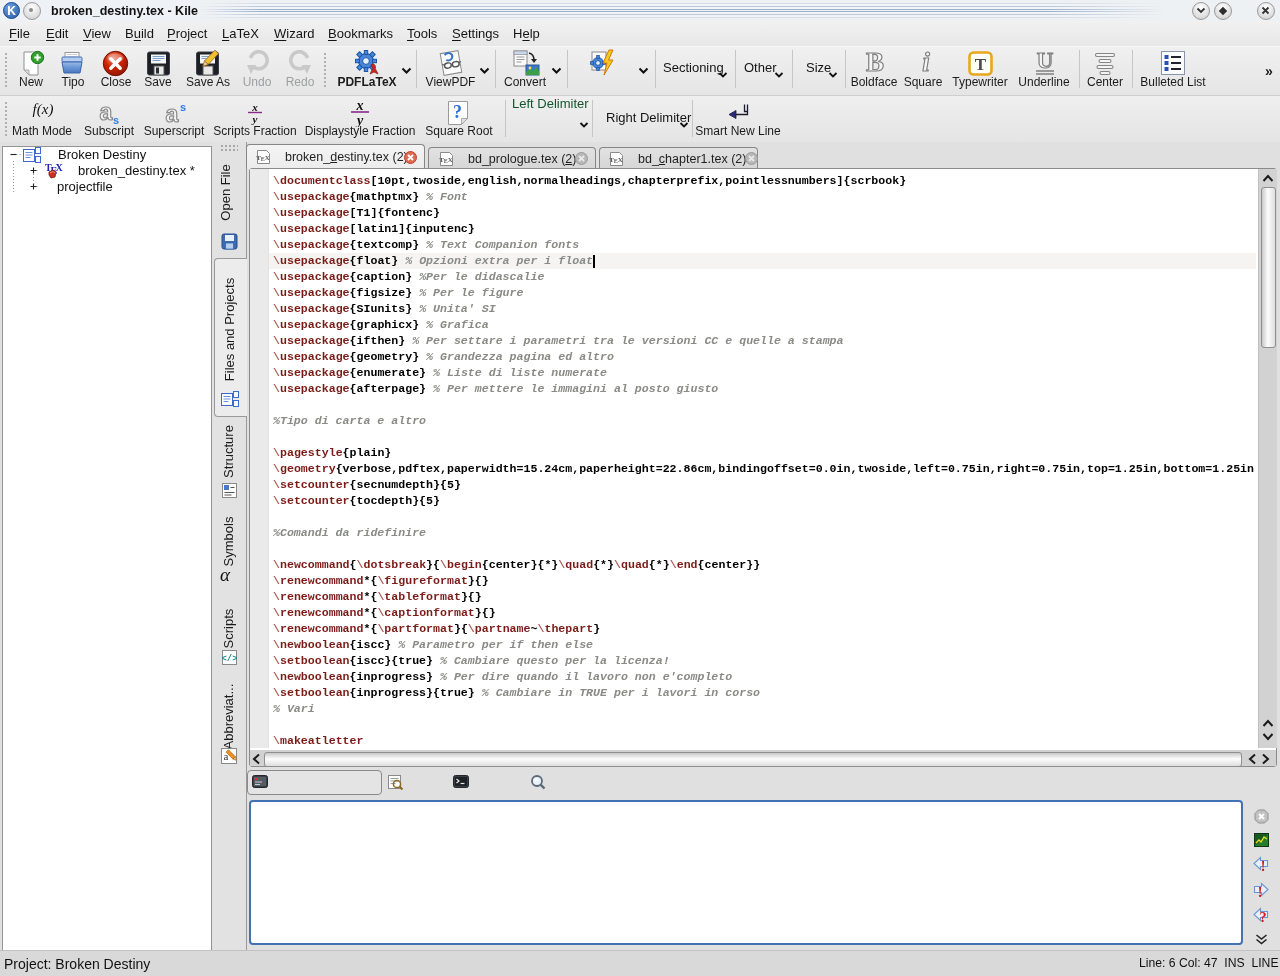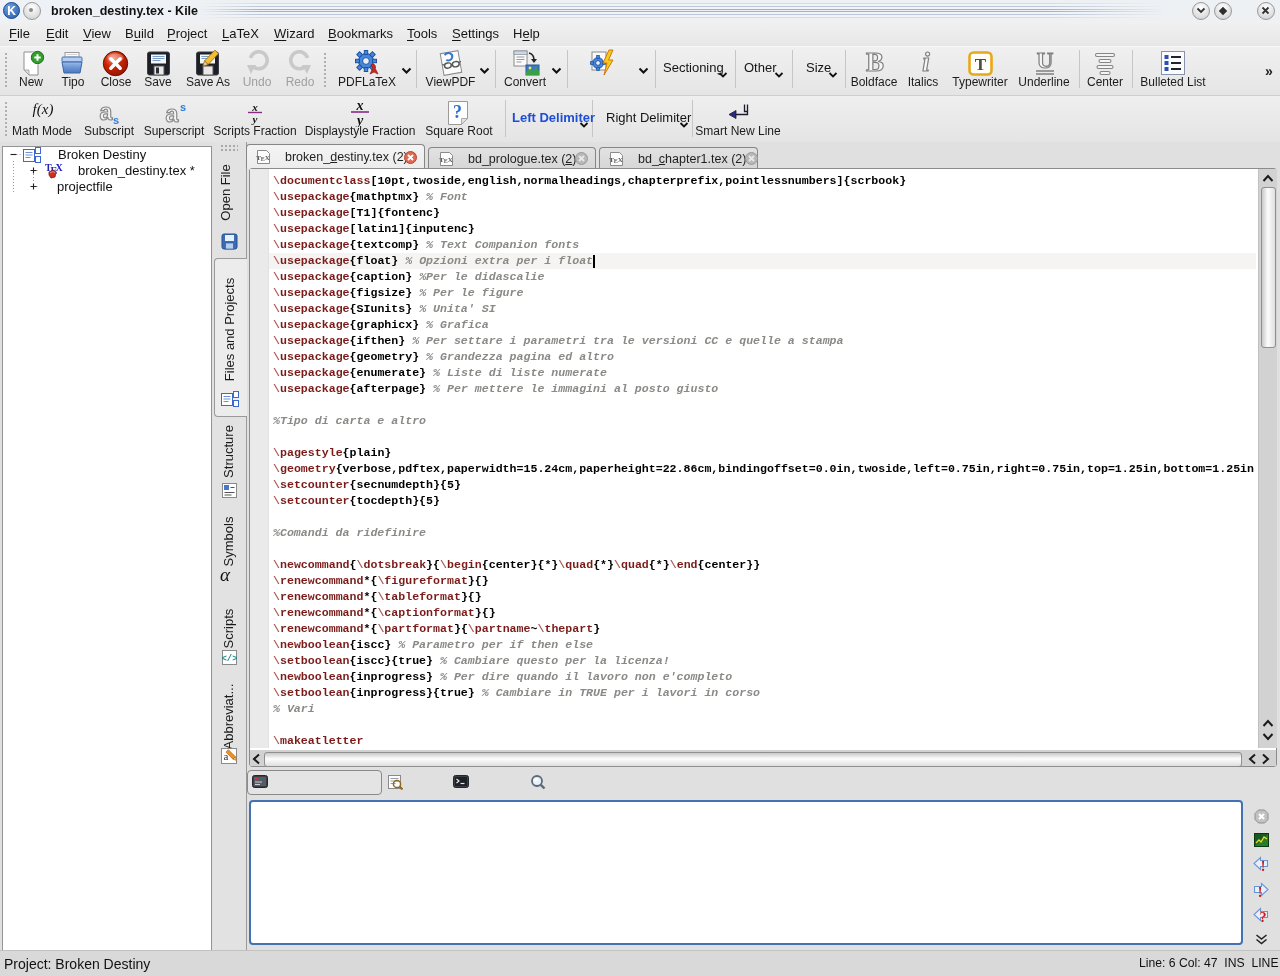--- a/index.html
+++ b/index.html
@@ -200,21 +200,21 @@
 <rect x="3.6" y="16.4" width="4" height="4" transform="rotate(45 5.6 18.4)"></rect>
 <rect x="16.4" y="16.4" width="4" height="4" transform="rotate(45 18.4 18.4)"></rect>
 </g>
 </g>
 <circle cx="12" cy="12" r="3.4" fill="#e8f0fa" stroke="#1a56a8"></circle>
 <path d="M18 15 c3 0 4 2 3 4 l3 6 -4 -2 -4 2 3 -6 c-2 -1 -2 -4 -1 -4 z" fill="#cc2a20" stroke="#8a1510" stroke-width="0.7"></path>
 </svg>
 <svg class="chev" style="left:401px;top:67px;" width="11" height="8">
     <path d="M1.5 1.5 L5.5 5.5 L9.5 1.5" fill="none" stroke="#111" stroke-width="2"></path>
   </svg>
-<div class="ab lbl" style="left:337px;top:75px;width:60px;">PDFLaTeX</div>
+<div class="ab lbl" style="left:337px;top:75px;width:60px;font-weight:bold;">PDFLaTeX</div>
 
 <svg class="ab" style="left:437px;top:49px;" width="28" height="28">
 <g transform="rotate(-10 14 14)">
 <rect x="5" y="3" width="18" height="22" fill="#fbfbfb" stroke="#8a8a8a"></rect>
 <path d="M9 5 c4 -3 9 0 7 4 c-1 2 -4 3 -6 1" fill="none" stroke="#3a74c8" stroke-width="2"></path>
 <ellipse cx="10.5" cy="16" rx="3.4" ry="2.6" fill="none" stroke="#555" stroke-width="1.4"></ellipse>
 <ellipse cx="18.5" cy="16" rx="3.4" ry="2.6" fill="none" stroke="#555" stroke-width="1.4"></ellipse>
 <path d="M13.9 16 h1.2 M7.1 15 l-2 -1 M21.9 15 l2 -1" stroke="#555" stroke-width="1.2"></path>
 </g>
 </svg>
@@ -269,21 +269,21 @@
   </svg>
 
 <svg class="ab" style="left:862px;top:50px;" width="26" height="26">
 <text x="13" y="21" text-anchor="middle" font-family="Liberation Serif" font-size="27" font-weight="bold" fill="#f6f6f6" stroke="#7f7f7f" stroke-width="1.2">B</text>
 </svg>
 <div class="ab lbl" style="left:846px;top:75px;width:56px;">Boldface</div>
 
 <svg class="ab" style="left:912px;top:50px;" width="26" height="26">
 <text x="14" y="21" text-anchor="middle" font-family="Liberation Serif" font-size="27" font-weight="bold" font-style="italic" fill="#f6f6f6" stroke="#7f7f7f" stroke-width="1.2">i</text>
 </svg>
-<div class="ab lbl" style="left:903px;top:75px;width:40px;">Italics</div>
+<div class="ab lbl" style="left:903px;top:75px;width:40px;">Square</div>
 
 <svg class="ab" style="left:968px;top:51px;" width="25" height="25">
 <rect x="1.5" y="1.5" width="22" height="22" rx="4" fill="#fffef8" stroke="#e8a81c" stroke-width="2.6"></rect>
 <text x="12.5" y="18.5" text-anchor="middle" font-family="Liberation Serif" font-size="17" font-weight="bold" fill="#4a4a4a">T</text>
 </svg>
 <div class="ab lbl" style="left:947px;top:75px;width:66px;">Typewriter</div>
 
 <svg class="ab" style="left:1032px;top:50px;" width="26" height="26">
 <text x="13" y="18" text-anchor="middle" font-family="Liberation Serif" font-size="23" font-weight="bold" fill="#f6f6f6" stroke="#7f7f7f" stroke-width="1.2">U</text>
 <path d="M4 21 h18 M4 24 h18" stroke="#808080" stroke-width="1.6"></path>
@@ -350,21 +350,21 @@
 </svg>
 <div class="ab lbl" style="left:297px;top:124px;width:126px;">Displaystyle Fraction</div>
 
 <svg class="ab" style="left:447px;top:100px;" width="22" height="26">
 <path d="M1.5 1.5 h19 v17 l-6 6 h-13 z" fill="#fdfdfd" stroke="#9a9a9a"></path>
 <path d="M20.5 18.5 l-6 0 0 6 z" fill="#e2e2e2" stroke="#9a9a9a" stroke-width="0.8"></path>
 <text x="10.5" y="18" text-anchor="middle" font-family="Liberation Serif" font-size="18" font-weight="bold" fill="#2a6fd0">?</text>
 </svg>
 <div class="ab lbl" style="left:422px;top:124px;width:74px;">Square Root</div>
 
-<div class="ab" style="left:512px;top:110px;font-size:13px;color:#1d4ed8;font-weight:bold;">Left Delimiter</div>
+<div class="ab" style="left:512px;top:96px;font-size:13px;color:#14532d;">Left Delimiter</div>
 <svg class="chev" style="left:579px;top:122px;" width="10" height="7">
     <path d="M1.5 1 L5 4.5 L8.5 1" fill="none" stroke="#111" stroke-width="1.8"></path>
   </svg>
 <div class="ab" style="left:606px;top:110px;font-size:13px;color:#141414;">Right Delimiter</div>
 <svg class="chev" style="left:679px;top:122px;" width="10" height="7">
     <path d="M1.5 1 L5 4.5 L8.5 1" fill="none" stroke="#111" stroke-width="1.8"></path>
   </svg>
 
 <svg class="ab" style="left:728px;top:104px;" width="22" height="17">
 <path d="M19.5 0.5 v10 h-13" fill="none" stroke="#1a1a30" stroke-width="1.3"></path>

